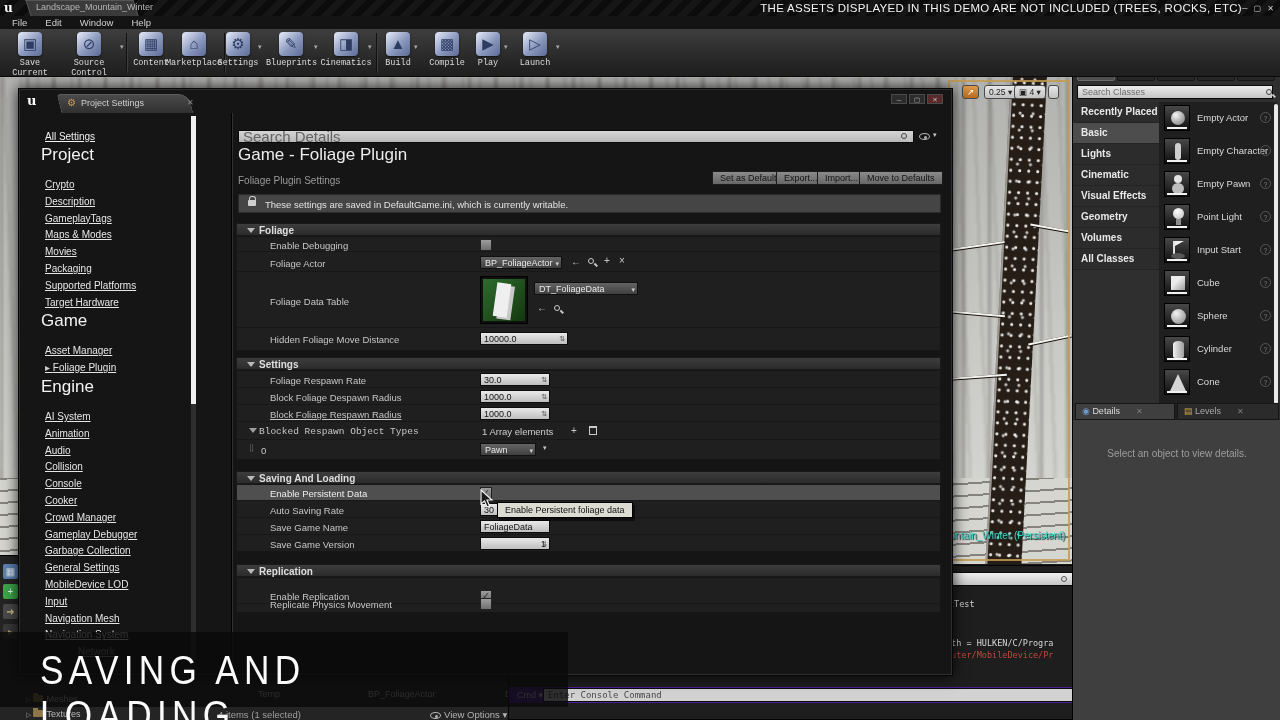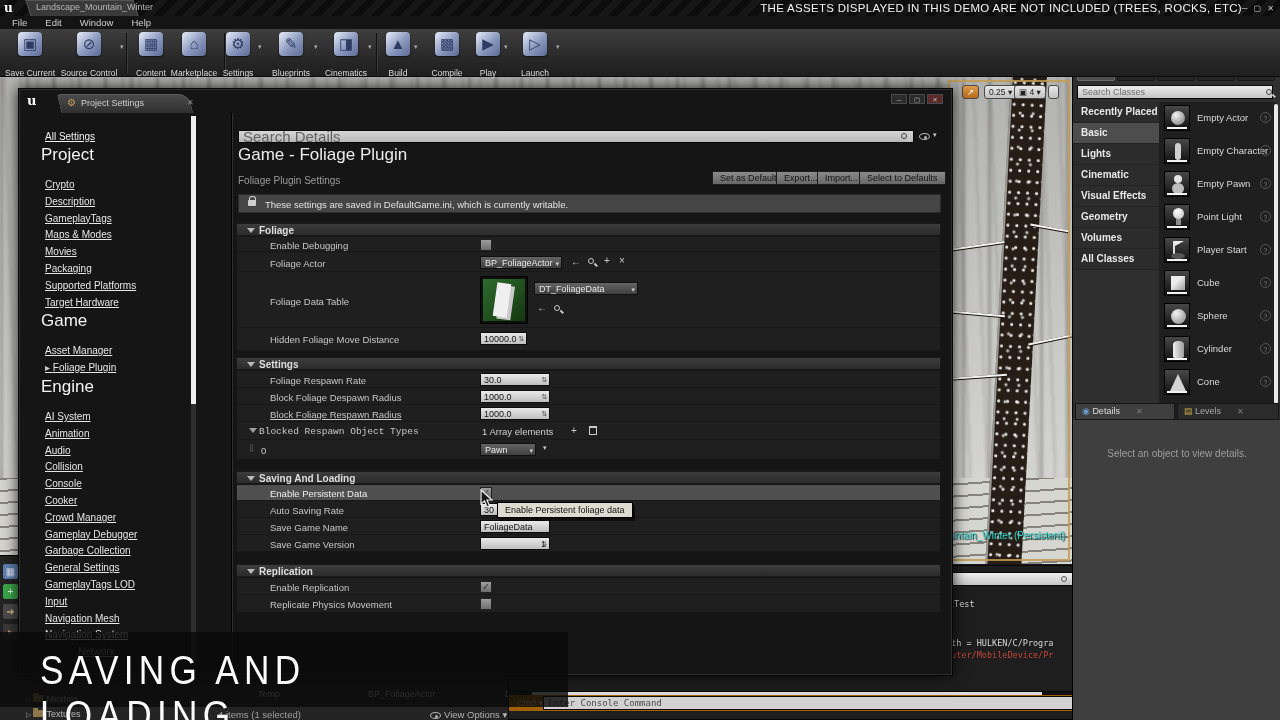--- a/index.html
+++ b/index.html
@@ -22,21 +22,21 @@
     padding-left:12px; align-items:center; }
   #menubar span { font-size:9.5px; color:#d0d0d0; }
 
   
   #toolbar { left:0; top:29px; width:1280px; height:48px;
     background:linear-gradient(#3e3e3e,#262626 70%, #1f1f1f); border-bottom:1px solid #0a0a0a; }
   .tbtn { position:absolute; top:3px; height:42px; text-align:center; }
   .tbtn .ticon { display:block; margin:0 auto; width:24px; height:24px; border-radius:4px;
     background:linear-gradient(135deg,#d6ddef 10%, #8a98bd 55%, #5d6c96);
     color:#2e3c64; font-size:15px; line-height:24px; box-shadow:0 1px 2px rgba(0,0,0,.6); }
-  .tbtn .tlabel { display:block; margin-top:12px; font-size:8.5px; color:#dcdcdc; }
+  .tbtn .tlabel { display:block; margin-top:2px; font-size:8.5px; color:#dcdcdc;font-family:Liberation Mono, monospace; }
   .tsep { position:absolute; top:4px; width:1px; height:40px; background:#111; box-shadow:1px 0 0 #3c3c3c; }
   .tcaret { position:absolute; top:14px; font-size:7px; color:#aaa; }
 
   
   #scene { left:0; top:77px; width:1072px; height:487px; overflow:hidden;
     background:linear-gradient(#b2b2b0,#c9c9c5 55%, #dadad6); }
   #faraway { position:absolute; inset:0 0 80px 0;
     background:repeating-linear-gradient(90deg, rgba(45,42,38,.35) 0 3px, transparent 3px 26px),
                repeating-linear-gradient(88deg, rgba(70,66,60,.25) 0 2px, transparent 2px 17px);
     filter:blur(1.5px); opacity:.8; }
@@ -72,21 +72,21 @@
   #output-log { left:508px; top:565px; width:627px; height:155px; background:#1e1e1e;
     border:1px solid #050505; }
   .mono { font-family:"DejaVu Sans Mono", monospace; }
   .logline { position:absolute; font-size:8.5px; color:#d6d6d6; }
   .logline.red { color:#c2463c; }
   #log-search { position:absolute; left:432px; top:6px; width:132px; height:14px;
     background:linear-gradient(#f0f0f0,#c6c6c6); border:1px solid #0a0a0a; }
   #log-hscroll { position:absolute; left:8px; bottom:21px; width:612px; height:7px; background:#121212;
     border:1px solid #050505; }
   #log-hthumb { position:absolute; left:14px; top:0; width:510px; height:5px; background:#dadada; }
-  #cmd-row { position:absolute; left:0; bottom:8px; width:627px; height:16px; background:#a16207; }
+  #cmd-row { position:absolute; left:0; bottom:16px; width:627px; height:16px; background:#4c1d95; }
   #cmd-label { position:absolute; left:8px; top:3px; font-size:9px; color:#cfcfcf; }
   #console-input { position:absolute; left:34px; top:1px; width:586px; height:14px; background:#d2d2d2;
     border:1px solid #0a0a0a; font-size:9px; color:#333; padding:0 4px; }
   #console-input::placeholder { color:#4a4a4a; }
 
   
   #rpanel { left:1072px; top:30px; width:208px; height:690px; background:#2f2f2f; border-left:1px solid #000; }
   .rtab { position:absolute; top:0; height:17px; font-size:9px; color:#a8a8a8; background:#262626;
     border:1px solid #151515; padding:2px 6px 0 6px; }
   .rtab.active { background:#404040; color:#e4e4e4; }
@@ -312,21 +312,21 @@
           </span>
         <span class="alabel">Point Light</span>
           <span class="ahelp">?</span>
         </div>
       <div class="actor" style="top:132px;">
         <span class="athumb">
             <span class="ashape" style="left:8px;top:3px;width:2px;height:15px;background:#e0e0e0;"></span>
             <span class="ashape" style="left:10px;top:3px;width:0;height:0;border-top:5px solid #efefef;border-right:9px solid transparent;"></span>
             <span class="ashape" style="left:6px;top:15px;width:14px;height:6px;border-radius:50%;background:#555;"></span>
           </span>
-        <span class="alabel">Player Start</span>
+        <span class="alabel">Input Start</span>
           <span class="ahelp">?</span>
         </div>
       <div class="actor" style="top:165px;">
         <span class="athumb">
             <span class="ashape" style="left:6px;top:5px;width:14px;height:14px;background:linear-gradient(135deg,#ececec 40%,#9a9a9a);"></span>
           </span>
         <span class="alabel">Cube</span>
           <span class="ahelp">?</span>
         </div>
       <div class="actor" style="top:198px;">
@@ -392,41 +392,41 @@
       <div>AI System</div>
       <div>Animation</div>
       <div>Audio</div>
       <div>Collision</div>
       <div>Console</div>
       <div>Cooker</div>
       <div>Crowd Manager</div>
       <div>Gameplay Debugger</div>
       <div>Garbage Collection</div>
       <div>General Settings</div>
-      <div>GameplayTags LOD</div>
+      <div>MobileDevice LOD</div>
       <div>Input</div>
       <div>Navigation Mesh</div>
       <div>Navigation System</div>
       <div class="dim">Network</div>
     </div>
     <div id="sb-scroll">
         <div id="sb-thumb"></div>
       </div>
     <div id="sb-divider"></div>
 
     <input id="ps-search" placeholder="Search Details" style="">
     <span class="mag" style="left:882px;top:44px;border-color:#444;"></span>
     <span class="eye" style="left:900px;top:44px;"></span>
       <span class="mini" style="left:914px;top:42px;font-size:7px;">▾</span>
     <div id="ps-title">Game - Foliage Plugin</div>
     <div id="ps-subtitle">Foliage Plugin Settings</div>
     <div class="hbtn" style="left:693px;">Set as Default</div>
     <div class="hbtn" style="left:757px;">Export...</div>
     <div class="hbtn" style="left:798px;text-align:center;">Import...</div>
-    <div class="hbtn" style="left:840px;">Select to Defaults</div>
+    <div class="hbtn" style="left:840px;">Move to Defaults</div>
     <div id="ps-info">
       <span class="lock"></span>
       <div id="ps-info-text">These settings are saved in DefaultGame.ini, which is currently writable.</div>
     </div>
 
     <div class="section-h" style="top:134px;">
         <span class="tri"></span>
         <span class="t">Foliage</span>
       </div>
     <div class="sec-body" style="top:147px;height:115px;">
@@ -447,21 +447,21 @@
         <span id="dt-thumb">
             <span class="green"></span>
             <span class="paper"></span>
           </span>
         <span class="combo" style="left:297px;top:10px;width:104px;"><span>DT_FoliageData</span></span>
         <span class="mini" style="left:300px;top:30px;">←</span>
         <span class="mag" style="left:317px;top:33px;"></span>
         </div>
       <div class="prow" style="top:91px;height:22px;border-bottom:none;">
         <span class="plabel" style="top:6px;">Hidden Foliage Move Distance</span>
-        <span class="field spin" style="left:243px;top:4px;width:47px;"><span>10000.0</span></span>
+        <span class="field spin" style="left:243px;top:4px;width:88px;"><span>10000.0</span></span>
         </div>
     </div>
 
     <div class="section-h" style="top:268px;">
         <span class="tri"></span>
         <span class="t">Settings</span>
       </div>
     <div class="sec-body" style="top:281px;height:90px;">
       <div class="prow" style="top:0;height:17px;">
         <span class="plabel" style="top:4px;">Foliage Respawn Rate</span>
@@ -511,21 +511,21 @@
         <span class="plabel" style="top:4px;">Save Game Version</span>
         <span class="field spin" style="left:243px;top:2px;width:70px;"><span>1</span></span>
         </div>
     </div>
 
     <div class="section-h" style="top:475px;">
         <span class="tri"></span>
         <span class="t">Replication</span>
       </div>
     <div class="sec-body" style="top:488px;height:36px;">
-      <div class="prow" style="top:0;height:17px;">
+      <div class="prow" style="top:9px;height:17px;">
         <span class="plabel" style="top:4px;">Enable Replication</span>
         <span class="cb on" style="left:243px;top:3px;"></span>
         </div>
       <div class="prow" style="top:17px;height:18px;border-bottom:none;">
         <span class="plabel" style="top:4px;">Replicate Physics Movement</span>
         <span class="cb" style="left:243px;top:3px;"></span>
         </div>
     </div>
   </div>
 

